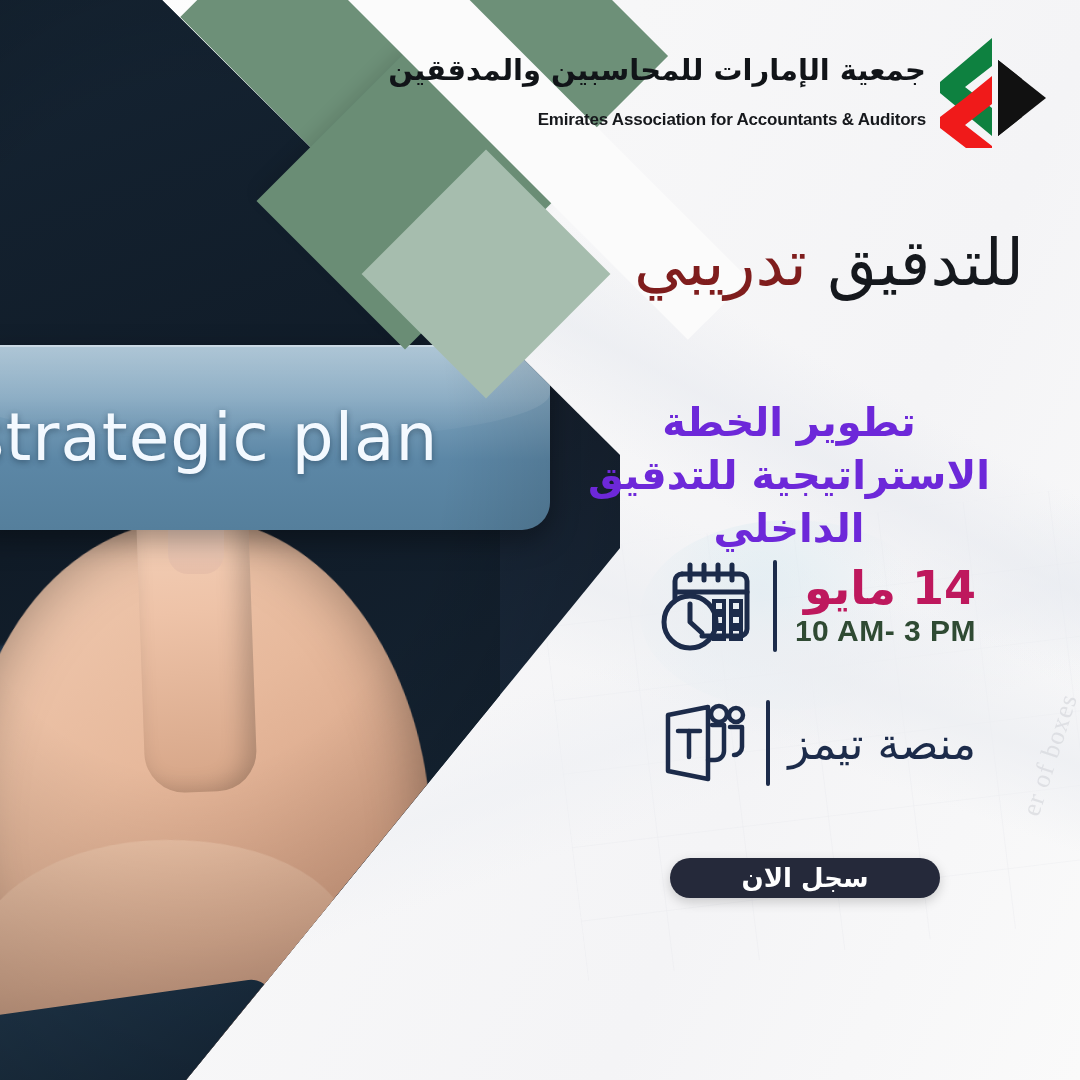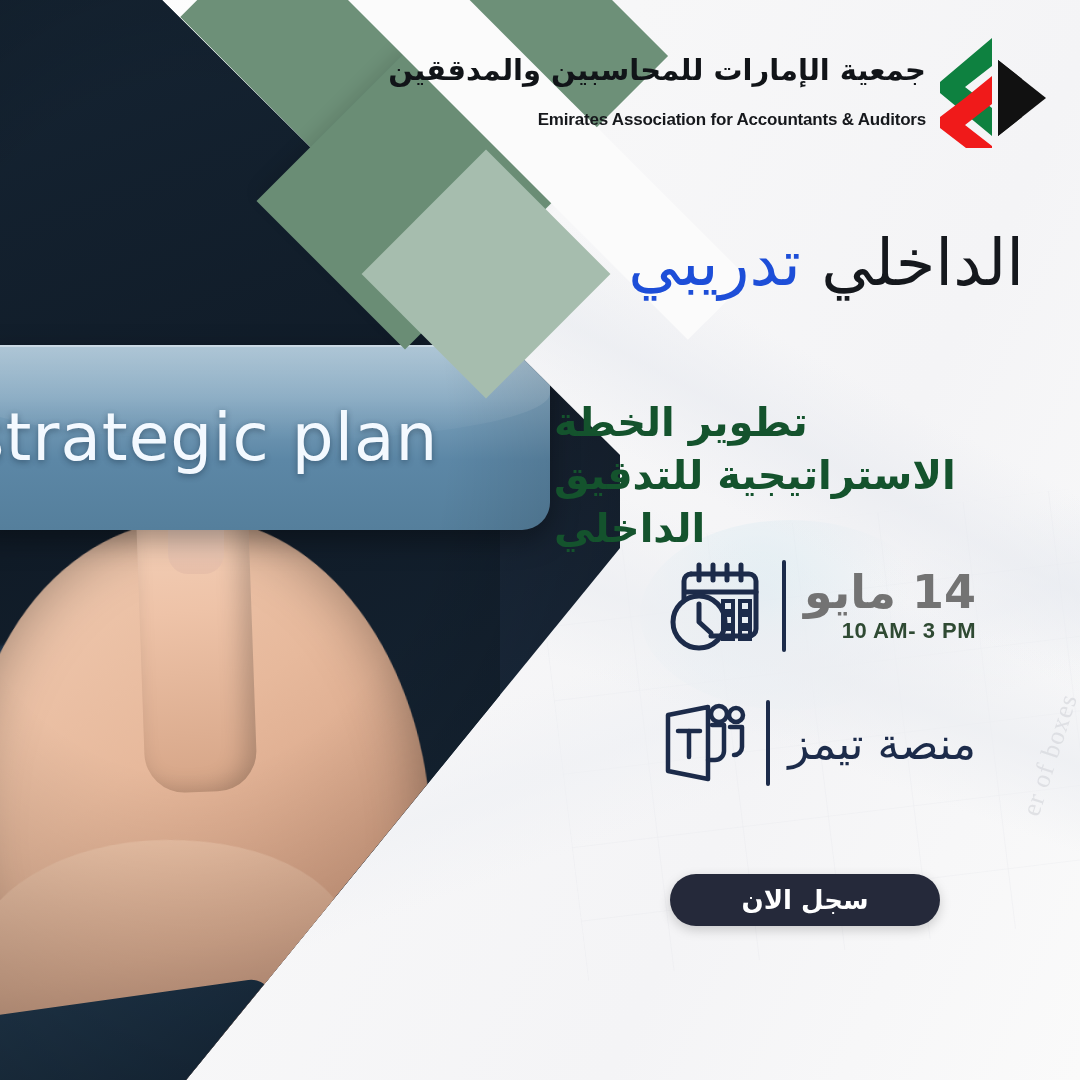--- a/index.html
+++ b/index.html
@@ -147,57 +147,56 @@
     font-family:"Liberation Sans",sans-serif; letter-spacing:-.2px;
   }
   .logo-mark{ width:106px; height:112px; }
 
   
   .kicker{
     position:absolute; right:56px; top:228px; direction:rtl;
     font-size:64px; line-height:1.1; white-space:nowrap;
   }
   .kicker .k1{ color:#15181d; }
-  .kicker .k2{ color:#1d4ed8; }
+  .kicker .k2{ color:#7f1d1d; }
 
   .headline{
     position:absolute; right:56px; top:396px; width:470px;
-    direction:rtl; text-align:left;
+    direction:rtl; text-align:center;
     font-size:40px; font-weight:bold; line-height:1.32;
-    color:#14532d; letter-spacing:-.3px;
+    color:#6d28d9; letter-spacing:-.3px;
   }
 
   .info-row{
     position:absolute; display:flex; align-items:center; gap:18px;
     direction:rtl;
   }
   .info-text{ text-align:right; direction:rtl; }
   .sep{ width:4px; background:#1c2b4a; border-radius:2px; }
 
   #row-date{ right:104px; top:560px; }
   #row-date .sep{ height:92px; }
-  .date-line1{ font-size:46px; font-weight:bold; color:#737373; line-height:1.06; white-space:nowrap; }
+  .date-line1{ font-size:46px; font-weight:bold; color:#be185d; line-height:1.06; white-space:nowrap; }
   .date-line2{
-    font-size:22px; font-weight:bold; color:#2f4a33; letter-spacing:.5px;
+    font-size:30px; font-weight:bold; color:#2f4a33; letter-spacing:.5px;
     direction:ltr; text-align:right; margin-top:2px; white-space:nowrap;
     font-family:"Liberation Sans",sans-serif;
   }
 
   #row-platform{ right:104px; top:700px; }
   #row-platform .sep{ height:86px; }
   .platform-text{ font-size:44px; color:#1c2b4a; white-space:nowrap;text-align:right; }
 
   .cta{
-    position:absolute; left:670px; top:858px; width:270px; height:52px;
+    position:absolute; left:670px; top:858px; width:270px; height:40px;
     background:#25293a; border-radius:26px; border:none; cursor:pointer;
     color:#ffffff; font-size:26px; font-weight:bold; direction:rtl;
     display:flex; align-items:center; justify-content:center;
     box-shadow:0 4px 12px rgba(0,0,0,.18);
     font-family:"DejaVu Sans",sans-serif;
-    margin-top:16px;
   }
 </style>
 </head>
 <body>
 
 <div id="poster">
 
   <div class="bg-base"></div>
   <div class="bg-doc"></div>
   <div class="bg-blob"></div>
@@ -241,21 +240,21 @@
       <polygon points="52,40 52,68 26,88 52,108 52,112 18,112 0,98 0,88 24,69 0,50 0,40" fill="#F01A1A" opacity="0"></polygon>
 
       <polygon points="52,40 52,68 25,89 52,110 52,112 26,112 0,92 0,81 25,62" fill="#F01A1A"></polygon>
 
       <polygon points="58,24 106,62 58,100" fill="#111111"></polygon>
       <polygon points="58,24 58,100 82,81 82,43" fill="#111111"></polygon>
     </svg>
   </div>
 
   <div class="kicker">
-    <span class="k1">الداخلي </span><span class="k2">تدريبي</span>
+    <span class="k1">للتدقيق </span><span class="k2">تدريبي</span>
   </div>
 
   <div class="headline">تطوير الخطة الاستراتيجية للتدقيق الداخلي</div>
 
   <div class="info-row" id="row-date">
     <div class="info-text">
       <div class="date-line1">14 مايو</div>
       <div class="date-line2">10 AM- 3 PM</div>
     </div>
     <div class="sep"></div>

